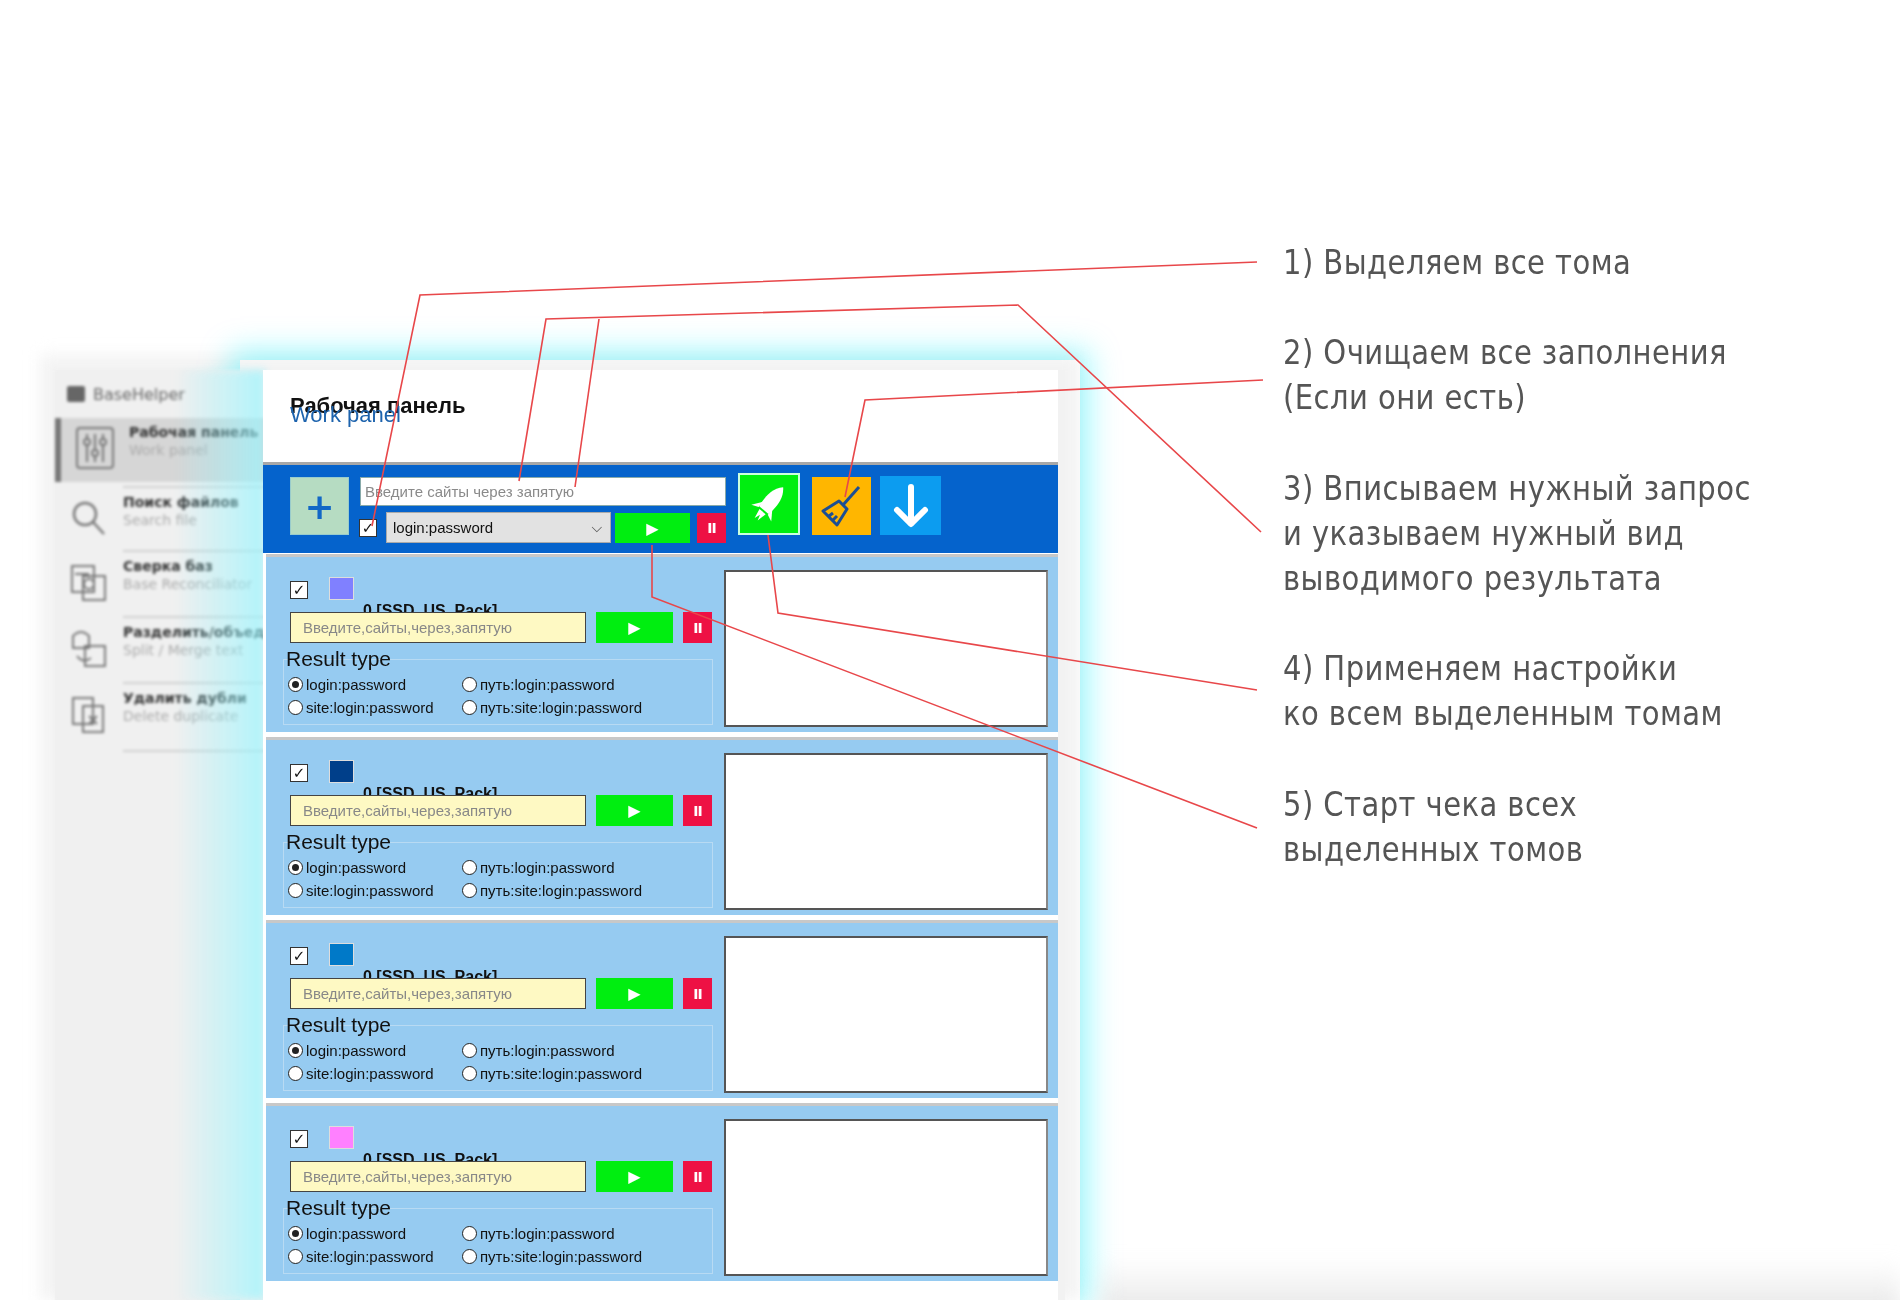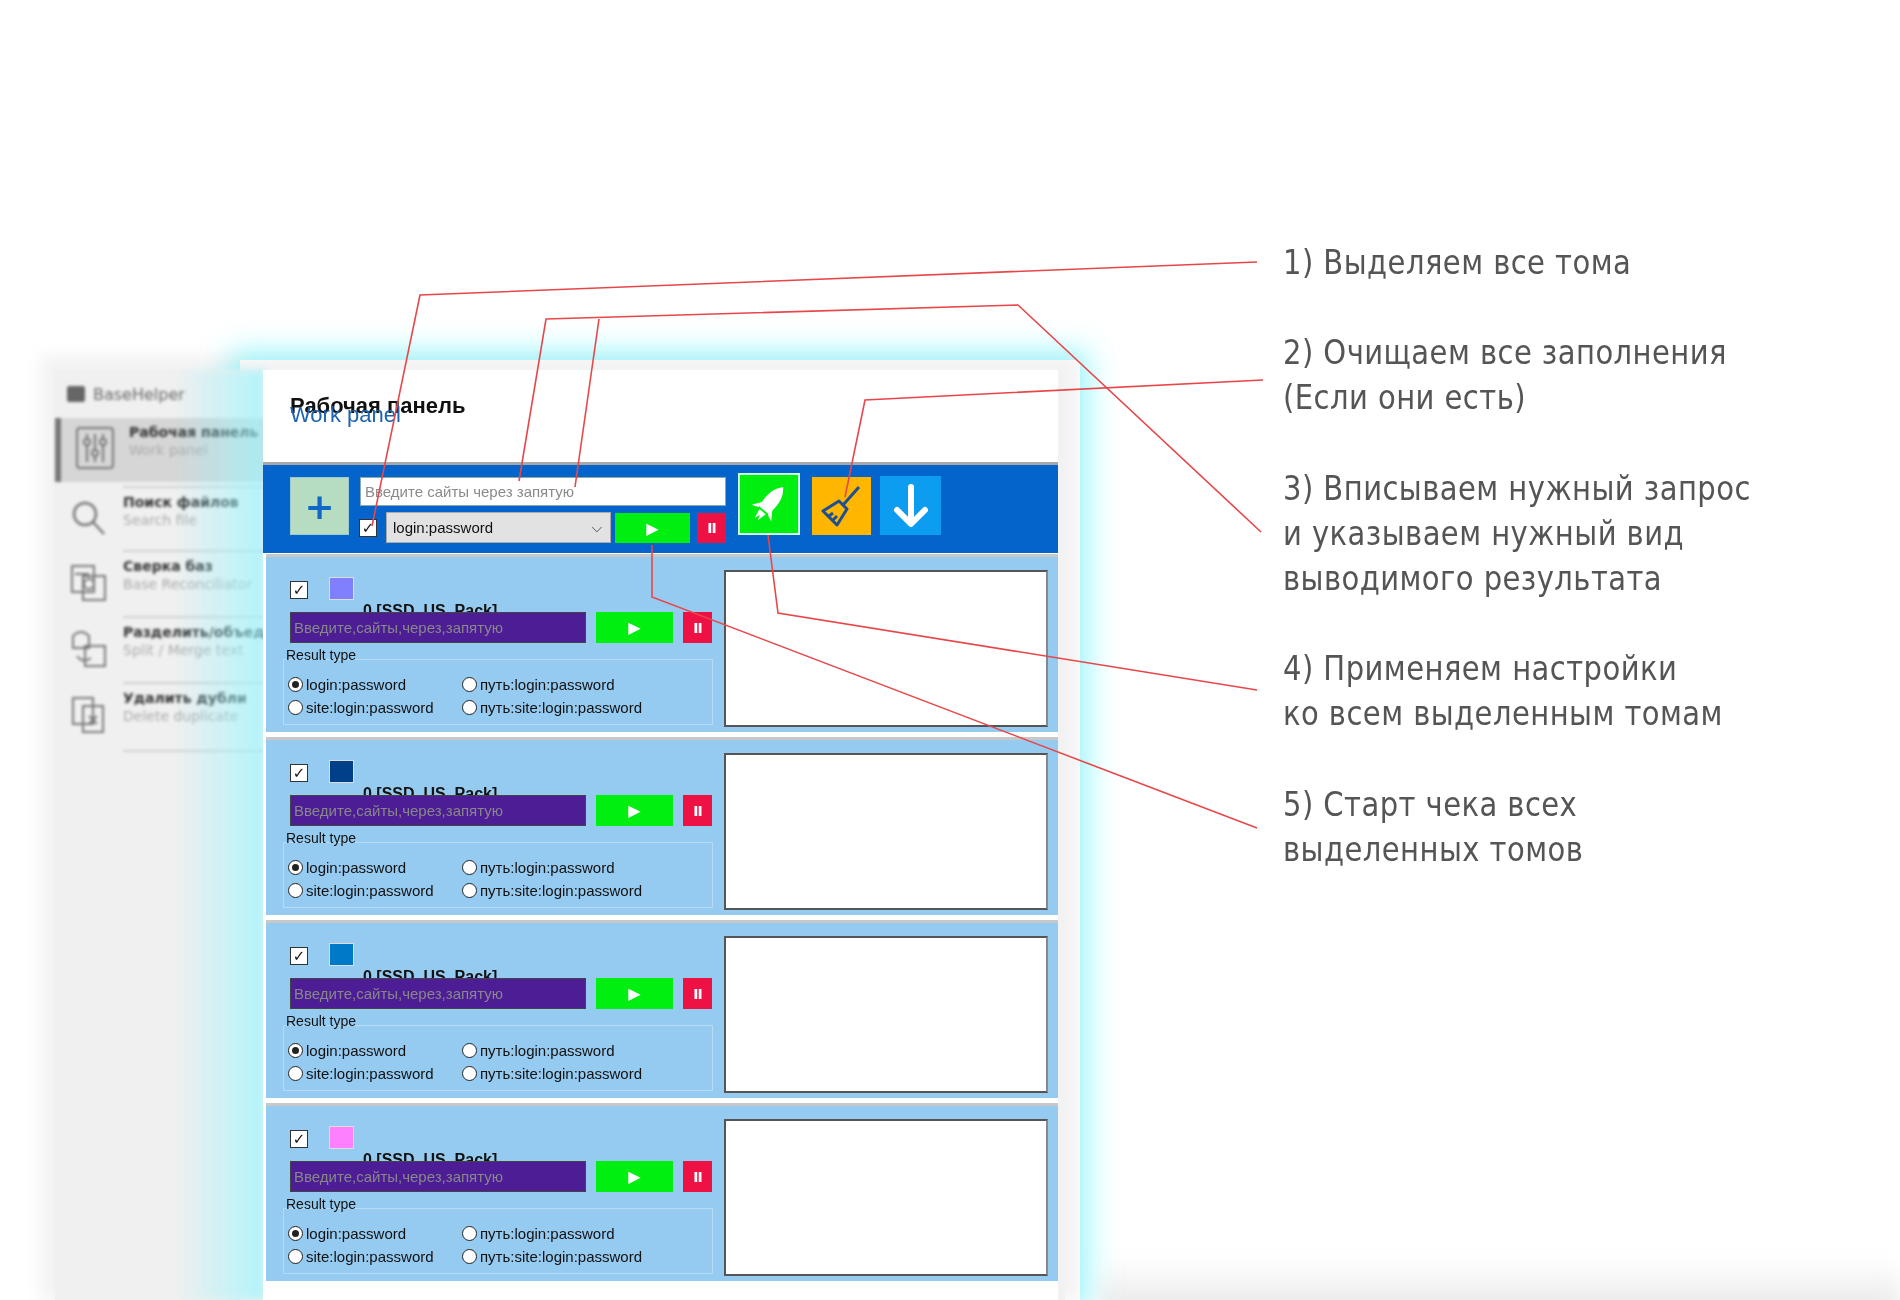--- a/index.html
+++ b/index.html
@@ -40,25 +40,25 @@
   #tb-pause { left:697px; top:513px; width:29px; height:30px; }
   #tb-rocket { left:738px; top:473px; width:62px; height:62px; background:#00ee10; border:2px solid #cfd; box-sizing:border-box; display:flex; align-items:center; justify-content:center; }
   #tb-broom { left:812px; top:477px; width:59px; height:58px; background:#ffb600; display:flex; align-items:center; justify-content:center; }
   #tb-arrow { left:880px; top:476px; width:61px; height:59px; background:#0c9cf0; display:flex; align-items:center; justify-content:center; }
 
   
   .vol { position:absolute; left:266px; width:792px; height:178px; background:#96cbf1; border-top:3px solid #c8c8c8; box-sizing:border-box; }
   .vol-check { position:absolute; left:24px; top:24px; width:18px; height:18px; background:#fff; border:1px solid #333; box-sizing:border-box; font-size:15px; line-height:16px; text-align:center; color:#111; }
   .vol-color { position:absolute; left:63px; top:20px; width:25px; height:23px; border:1px solid #ddd; box-sizing:border-box; }
   .vol-title { position:absolute; left:97px; top:21px; font-weight:bold; font-size:16px; color:#111; font-family:"Liberation Sans", sans-serif;margin-top:24px; }
-  .vol-input { position:absolute; left:24px; top:55px; width:296px; height:31px; background:#4c1d95; border:1px solid #444; box-sizing:border-box; font-size:15px; color:#888; padding:0 3px; line-height:29px; font-family:"Liberation Sans", sans-serif; }
+  .vol-input { position:absolute; left:24px; top:55px; width:296px; height:31px; background:#fef9c3; border:1px solid #444; box-sizing:border-box; font-size:15px; color:#888; padding:0 12px; line-height:29px; font-family:"Liberation Sans", sans-serif; }
   .vol-play { position:absolute; left:330px; top:55px; width:77px; height:31px; }
   .vol-pause { position:absolute; left:417px; top:55px; width:29px; height:31px; }
   .vol-group { position:absolute; left:17px; top:102px; width:430px; height:66px; border:1px solid #b8daf3; box-sizing:border-box; }
-  .vol-group-label { position:absolute; left:20px; top:90px; font-size:14px; color:#111; font-family:"Liberation Sans", sans-serif; }
+  .vol-group-label { position:absolute; left:20px; top:90px; font-size:21px; color:#111; font-family:"Liberation Sans", sans-serif; }
   .radio { position:absolute; display:flex; align-items:center; gap:3px; font-size:15px; color:#111; font-family:"Liberation Sans", sans-serif; white-space:nowrap; }
   .radio-dot { width:15px; height:15px; border-radius:50%; border:1px solid #222; background:#fff; box-sizing:border-box; position:relative; }
   .radio-dot.on::after { content:""; position:absolute; left:3px; top:3px; width:7px; height:7px; border-radius:50%; background:#222; }
   .vol-output { position:absolute; left:458px; top:13px; width:324px; height:157px; background:#fff; border:2px solid #555; border-right-color:#888; box-sizing:border-box; }
 
   
   #annot-svg { left:0; top:0; width:1900px; height:1300px; pointer-events:none; }
   .note { position:absolute; left:1283px; font-size:33px; color:#555; line-height:45px; font-family:"DejaVu Sans", sans-serif; letter-spacing:0.5px; white-space:nowrap; transform:scaleX(0.88); transform-origin:left top; }
 
   #bottom-shadow { left:1100px; top:1260px; width:800px; height:60px; background:linear-gradient(to bottom, rgba(255,255,255,0), rgba(220,220,220,0.8)); filter:blur(10px); }

